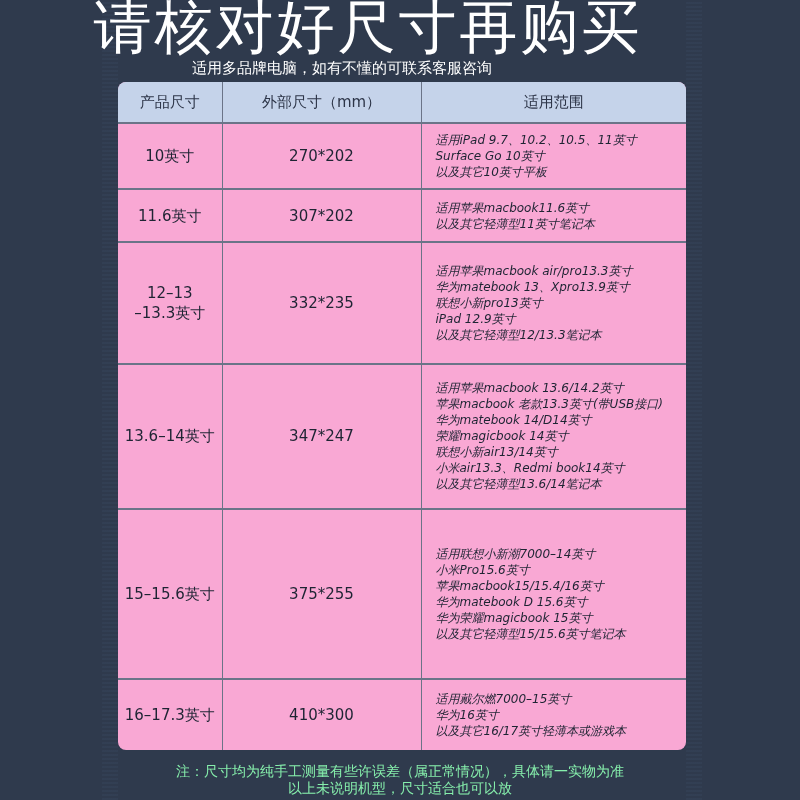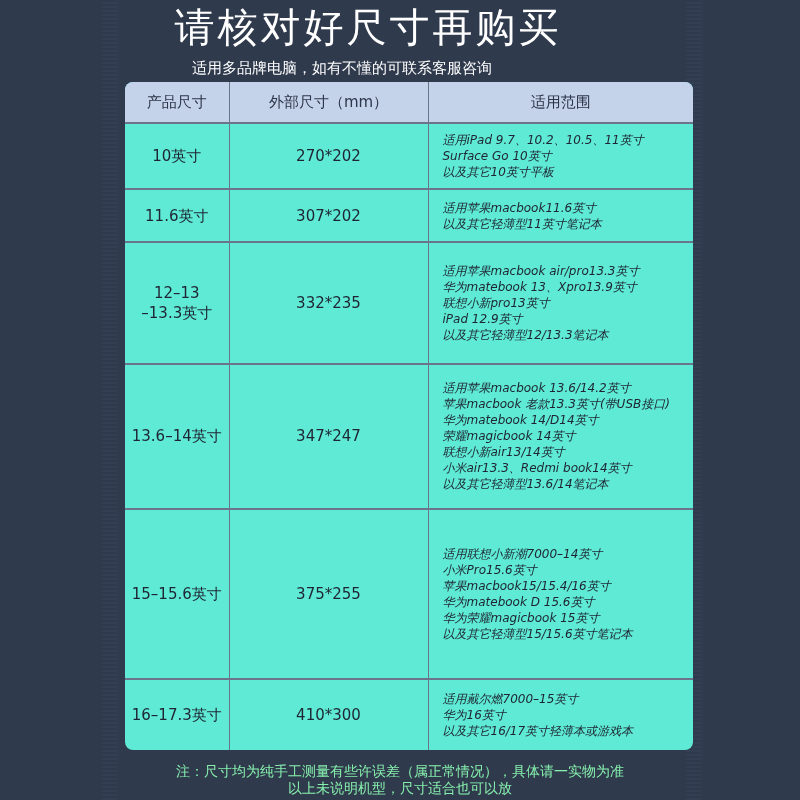--- a/index.html
+++ b/index.html
@@ -28,45 +28,45 @@
   .side-band.left { left: 102px; }
   .side-band.right { left: 686px; }
 
   .title {
     position: absolute;
     left: 0;
     top: 0;
     width: 736px;
     text-align: center;
     color: #ffffff;
-    font-size: 40px;
+    font-size: 58px;
     line-height: 54px;
     letter-spacing: 3px;
     font-weight: normal;
     margin: 0;
   }
   .subtitle {
     position: absolute;
     left: 0;
     top: 57px;
     width: 684px;
     text-align: center;
     color: #ffffff;
     font-size: 15px;
     line-height: 22px;
     margin: 0;
   }
 
   .table-wrap {
     position: absolute;
-    left: 125px;
+    left: 118px;
     top: 82px;
     width: 568px;
     height: 668px;
-    background: #5eead4;
+    background: #f9a8d4;
     border-radius: 8px;
     overflow: hidden;
   }
   table.size-table {
     border-collapse: collapse;
     width: 568px;
     height: 668px;
     table-layout: fixed;
   }
   table.size-table col.c1 { width: 104px; }

